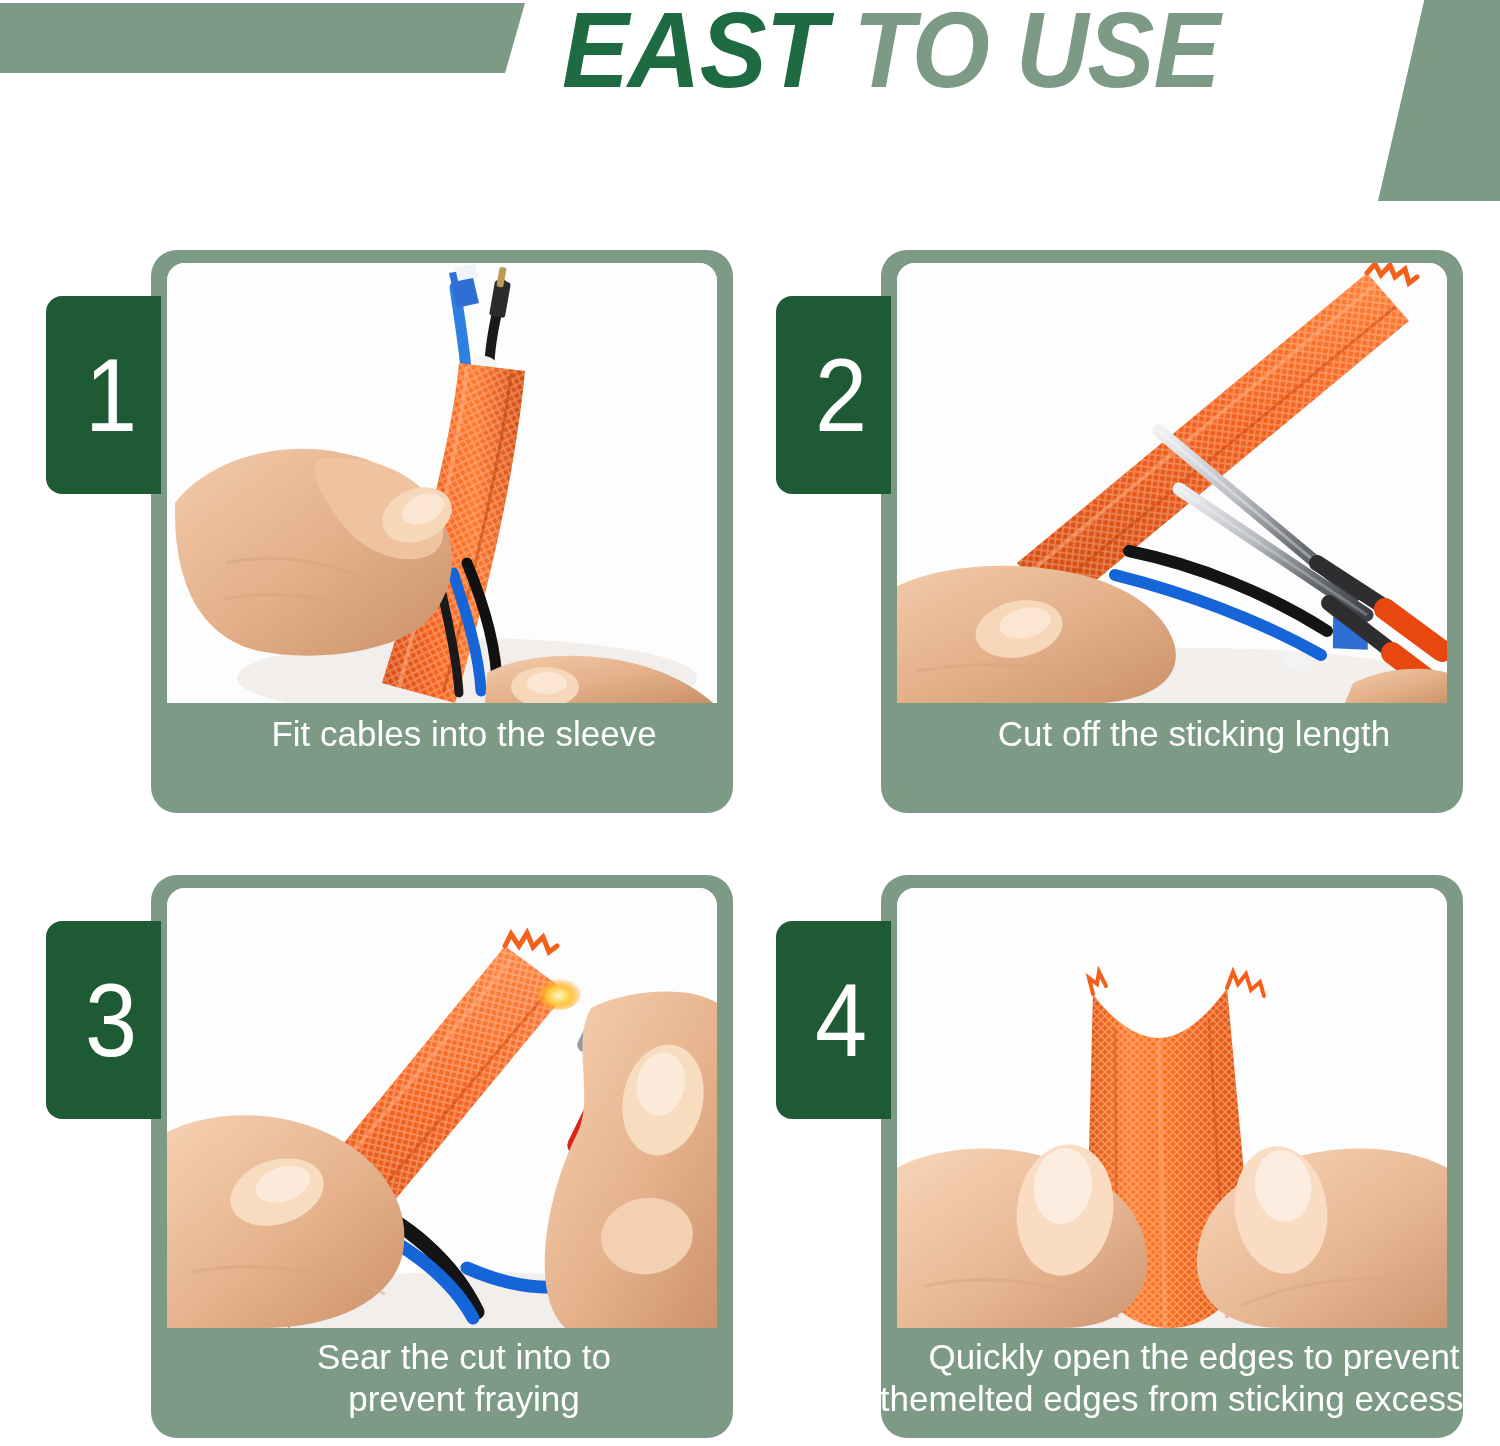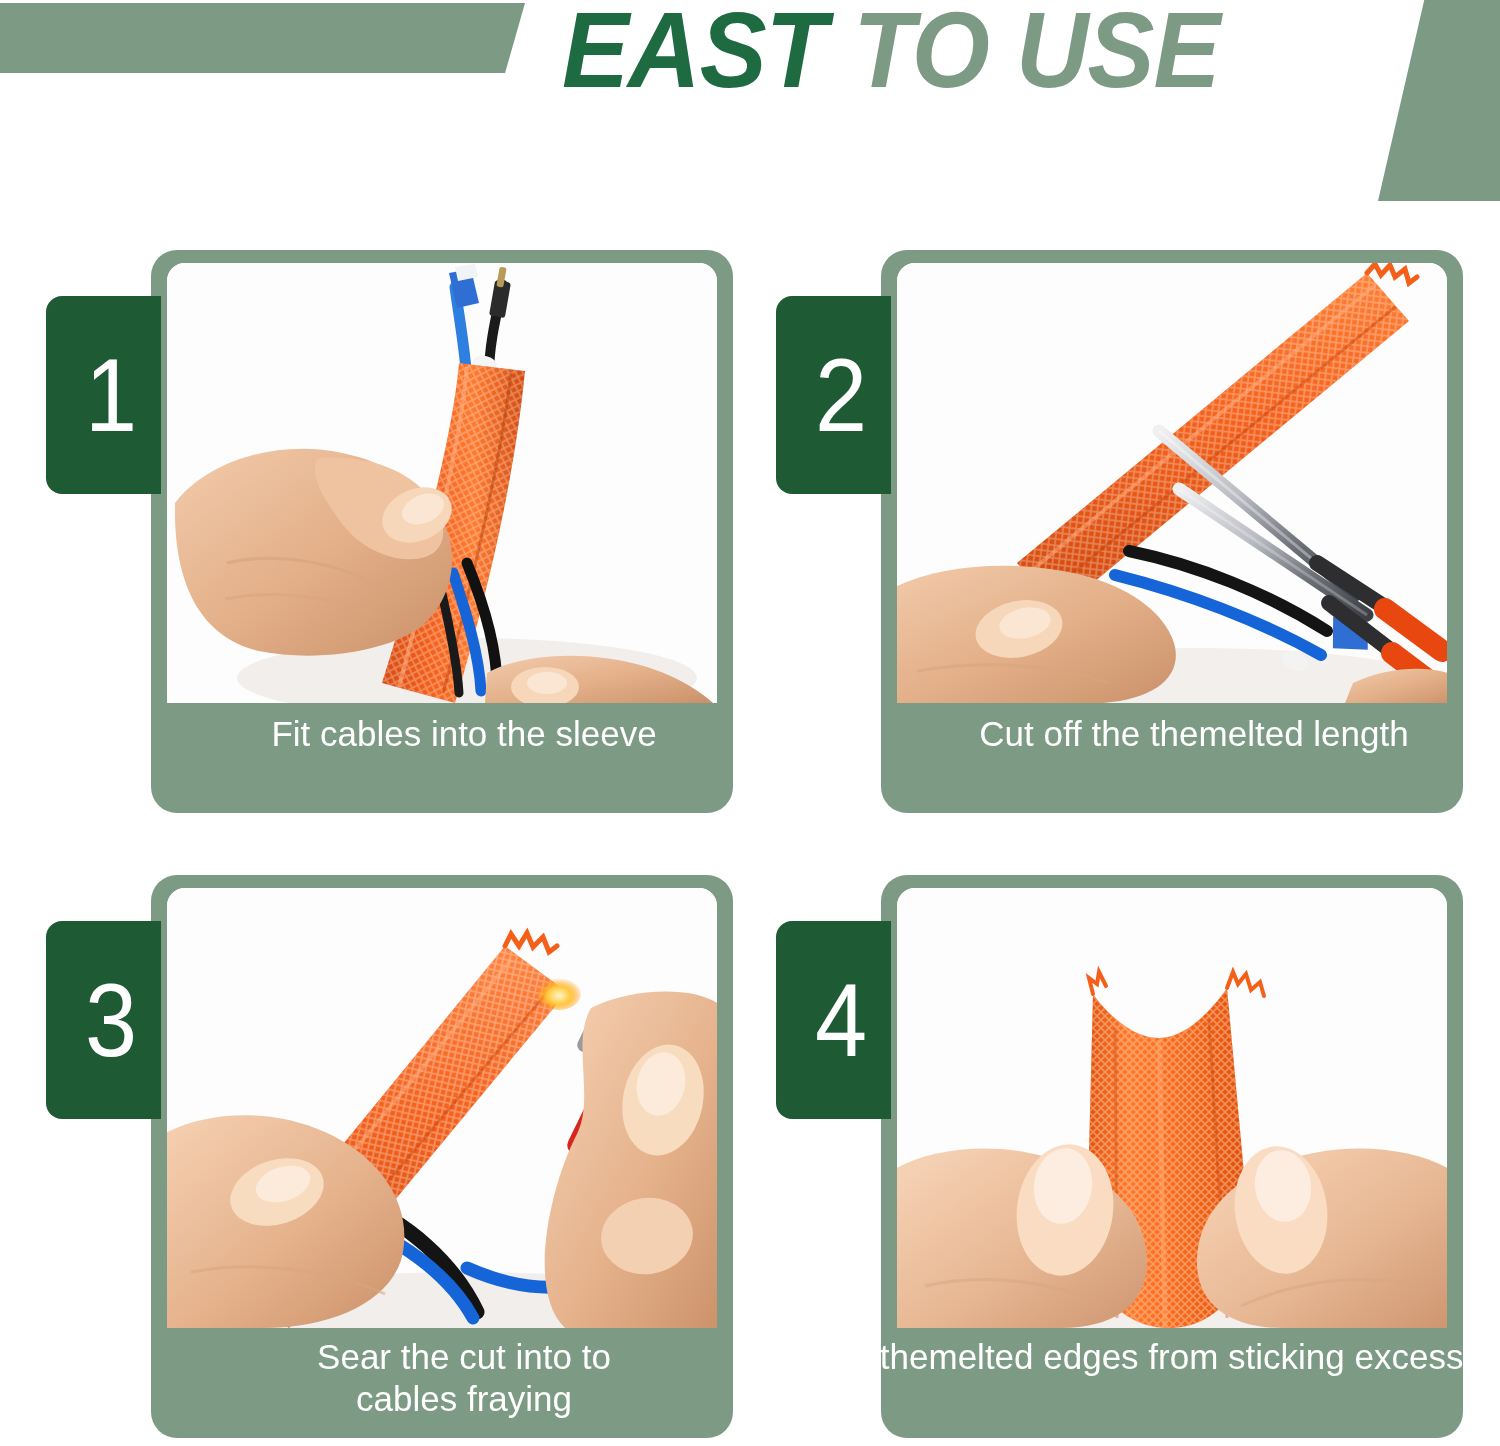--- a/index.html
+++ b/index.html
@@ -281,21 +281,21 @@
 
           <path d="M-10 328 C40 300 120 296 185 312 C240 326 272 356 278 384 C284 414 258 436 206 440 L-10 440 Z" fill="url(#skin2)"></path>
           <ellipse cx="122" cy="366" rx="44" ry="28" fill="#f7d7ba" transform="rotate(-12 122 366)"></ellipse>
           <ellipse cx="128" cy="360" rx="26" ry="15" fill="#fbe6d3" transform="rotate(-12 128 360)"></ellipse>
           <path d="M20 408 C90 396 160 402 212 420" stroke="#d7a57e" stroke-width="3" fill="none" opacity="0.6"></path>
 
           <path d="M456 420 C492 402 540 402 560 414 L560 440 L448 440 Z" fill="url(#skin2)"></path>
         </svg>
       </div>
       <div class="caption">
-        <span class="cap-line">Cut off the themelted length</span>
+        <span class="cap-line">Cut off the sticking length</span>
       </div>
     </div>
   </div>
 
   <div class="step step-3">
     <div class="badge">
       <span class="badge-num">3</span>
     </div>
     <div class="card">
       <div class="photo">
@@ -349,21 +349,21 @@
           <path d="M24 384 C90 372 166 382 218 406" stroke="#d7a57e" stroke-width="3" fill="none" opacity="0.55"></path>
 
           <path d="M424 120 C470 96 548 98 560 126 L560 440 L398 440 C360 404 382 300 410 246 C428 210 404 154 424 120 Z" fill="url(#skin3)"></path>
           <ellipse cx="496" cy="212" rx="40" ry="56" fill="#f8dcc0" transform="rotate(12 496 212)"></ellipse>
           <ellipse cx="494" cy="196" rx="24" ry="32" fill="#fceada" transform="rotate(12 494 196)"></ellipse>
           <ellipse cx="480" cy="348" rx="46" ry="38" fill="#f4d0b2" transform="rotate(-8 480 348)"></ellipse>
         </svg>
       </div>
       <div class="caption two-line">
         <span class="cap-line">Sear the cut into to</span>
-        <span class="cap-line">cables fraying</span>
+        <span class="cap-line">prevent fraying</span>
       </div>
     </div>
   </div>
 
   <div class="step step-4">
     <div class="badge">
       <span class="badge-num">4</span>
     </div>
     <div class="card">
       <div class="photo">
@@ -402,18 +402,19 @@
           <ellipse cx="166" cy="298" rx="29" ry="38" fill="#fdece0" transform="rotate(8 166 298)"></ellipse>
           <path d="M28 398 C92 384 158 394 212 418" stroke="#d7a57e" stroke-width="3" fill="none" opacity="0.5"></path>
 
           <path d="M560 286 C520 258 440 250 374 278 C328 298 302 330 300 370 C298 414 330 440 386 440 L560 440 Z" fill="url(#skin4)"></path>
           <ellipse cx="384" cy="322" rx="46" ry="64" fill="#f9dcc2" transform="rotate(-8 384 322)"></ellipse>
           <ellipse cx="386" cy="298" rx="28" ry="36" fill="#fdece0" transform="rotate(-8 386 298)"></ellipse>
           <path d="M524 398 C460 384 396 394 344 418" stroke="#d7a57e" stroke-width="3" fill="none" opacity="0.5"></path>
         </svg>
       </div>
       <div class="caption two-line">
+        <span class="cap-line">Quickly open the edges to prevent</span>
         <span class="cap-line">themelted edges from sticking excessive</span>
       </div>
     </div>
   </div>
 
 </div>
 
 </body></html>

